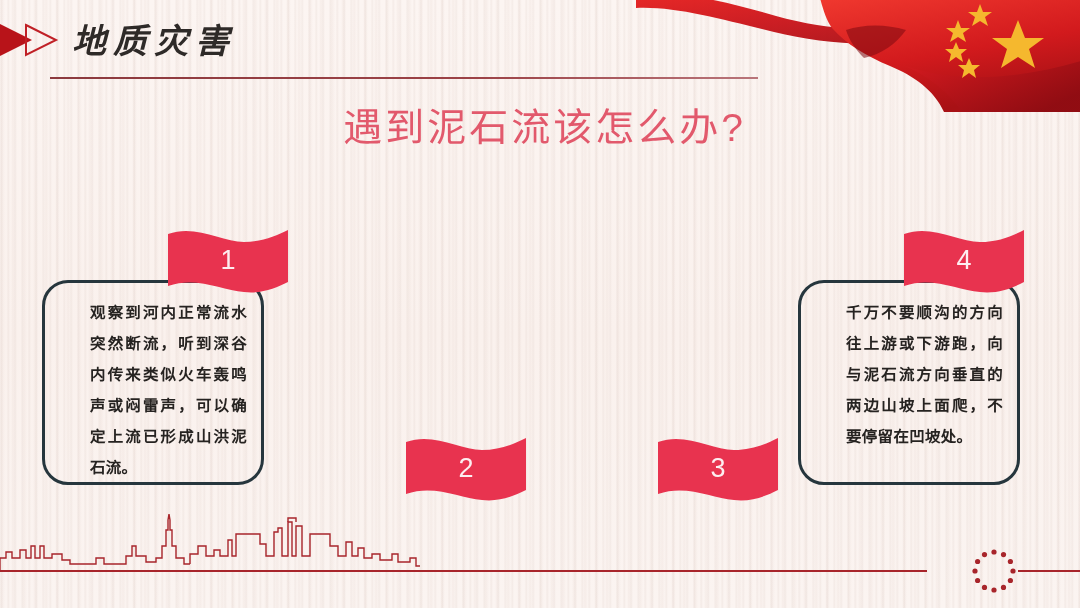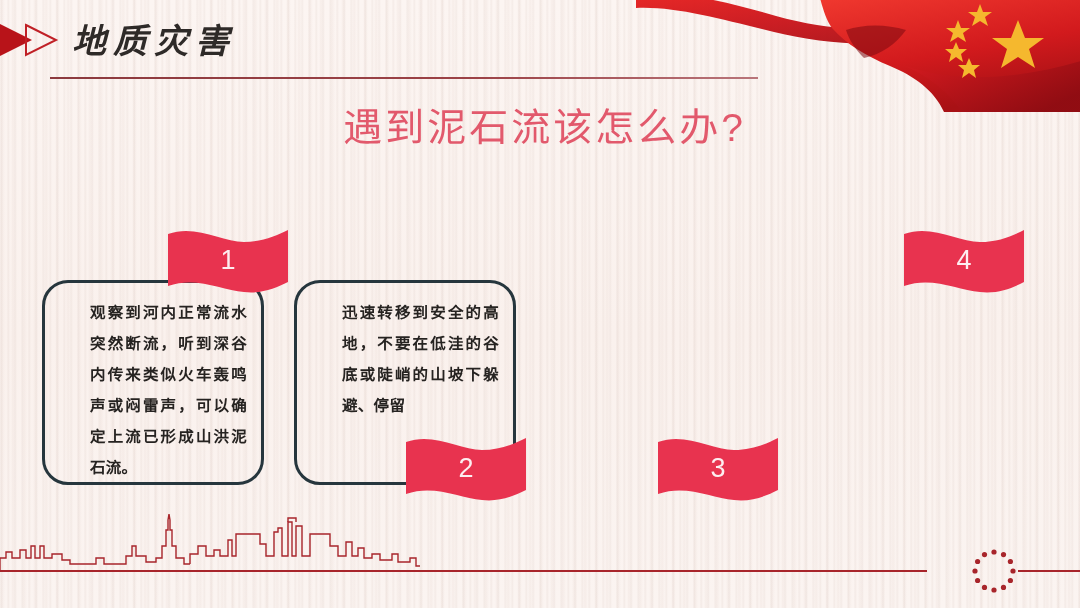--- a/index.html
+++ b/index.html
@@ -254,25 +254,25 @@
   </div>
 
   <div class="main-title">遇到泥石流该怎么办?</div>
 
   <div class="cards">
 
     <div class="card card-1">
       <div class="card-text">观察到河内正常流水突然断流，听到深谷内传来类似火车轰鸣声或闷雷声，可以确定上流已形成山洪泥石流。</div>
     </div>
 
-    <div class="card card-2">
-      <div class="card-text">迅速转移到安全的高地，不要在低洼的谷底或陡峭的山坡下躲避、停留</div>
-    </div>
-
-
+
+
+    <div class="card card-4">
+      <div class="card-text">千万不要顺沟的方向往上游或下游跑，向与泥石流方向垂直的两边山坡上面爬，不要停留在凹坡处。</div>
+    </div>
 
     <div class="numflag flag-top-1">
       <svg viewBox="0 0 124 66" xmlns="http://www.w3.org/2000/svg">
         <path d="M2,6 C30,-4 56,14 78,14 C96,14 110,8 122,2 L122,54 C110,60 96,66 78,64 C56,62 30,48 2,58 Z" fill="#e8334f"></path>
       </svg>
       <div class="num">1</div>
     </div>
 
     <div class="numflag flag-bot-2">
       <svg viewBox="0 0 124 66" xmlns="http://www.w3.org/2000/svg">

